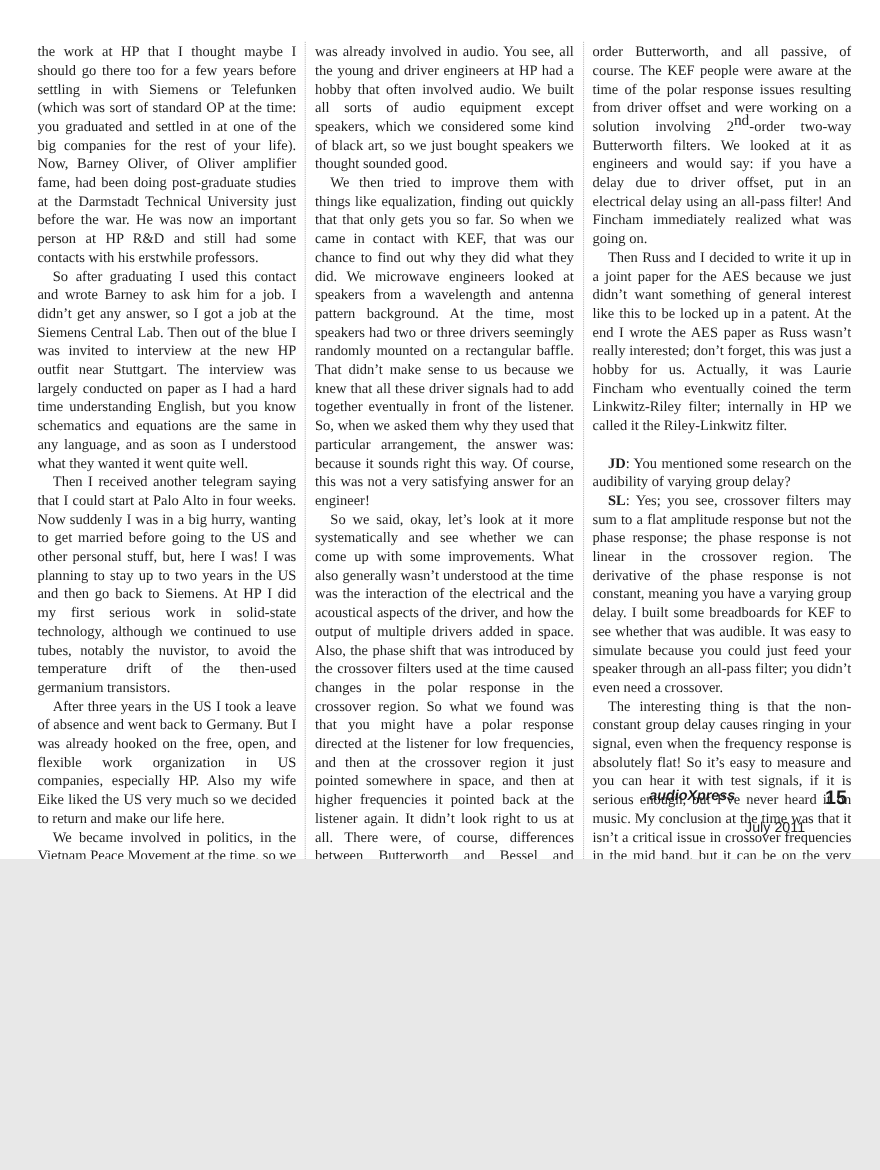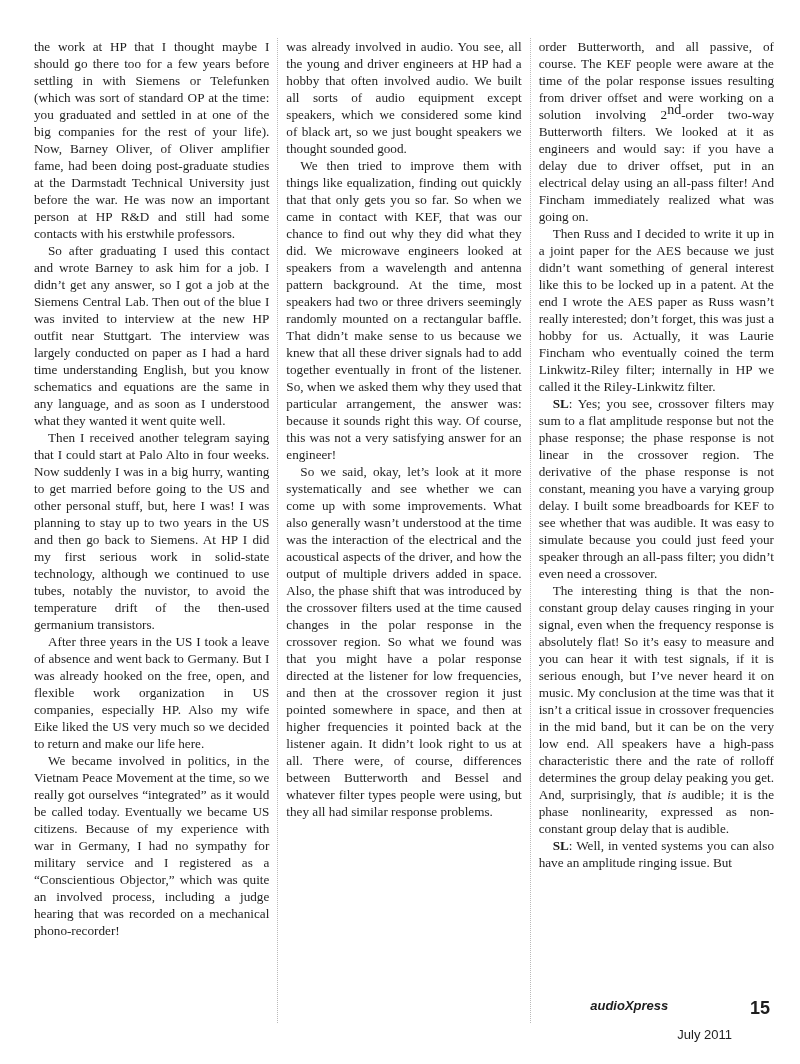--- a/index.html
+++ b/index.html
@@ -1,18 +1,18 @@
 <!DOCTYPE html>
 <html><head>
 <meta charset="utf-8">
 <style>
   html,body { margin:0; padding:0; background:#e8e8e8; }
   .page {
     position:relative;
-    width:800px; height:1064px;
+    width:800px; height:781px;
     margin:0 auto;
     background:#ffffff;
     font-family:"Liberation Serif","DejaVu Serif",serif;
     color:#1e1e1e;
     overflow:hidden;
   }
   .columns {
     position:absolute;
     left:34px; top:38px;
     width:740px; height:985px;
@@ -58,20 +58,21 @@
         <p class="indent"><span>We became involved in politics, in the Vietnam Peace Movement at the time, so we really got ourselves “integrated” as it would be called today. Eventually we became US citizens. Because of my experience with war in Germany, I had no sympathy for military service and I registered as a “Conscientious Objector,” which was quite an involved process, including a judge hearing that was recorded on a mechanical phono-recorder!</span></p>
       </div>
     <div class="col">
         <p class=""><span>was already involved in audio. You see, all the young and driver engineers at HP had a hobby that often involved audio. We built all sorts of audio equipment except speakers, which we considered some kind of black art, so we just bought speakers we thought sounded good.</span></p>
         <p class="indent"><span>We then tried to improve them with things like equalization, finding out quickly that that only gets you so far. So when we came in contact with KEF, that was our chance to find out why they did what they did. We microwave engineers looked at speakers from a wavelength and antenna pattern background. At the time, most speakers had two or three drivers seemingly randomly mounted on a rectangular baffle. That didn’t make sense to us because we knew that all these driver signals had to add together eventually in front of the listener. So, when we asked them why they used that particular arrangement, the answer was: because it sounds right this way. Of course, this was not a very satisfying answer for an engineer!</span></p>
         <p class="indent"><span>So we said, okay, let’s look at it more systematically and see whether we can come up with some improvements. What also generally wasn’t understood at the time was the interaction of the electrical and the acoustical aspects of the driver, and how the output of multiple drivers added in space. Also, the phase shift that was introduced by the crossover filters used at the time caused changes in the polar response in the crossover region. So what we found was that you might have a polar response directed at the listener for low frequencies, and then at the crossover region it just pointed somewhere in space, and then at higher frequencies it pointed back at the listener again. It didn’t look right to us at all. There were, of course, differences between Butterworth and Bessel and whatever filter types people were using, but they all had similar response problems.</span></p>
       </div>
     <div class="col">
         <p class=""><span>order Butterworth, and all passive, of course. The KEF people were aware at the time of the polar response issues resulting from driver offset and were working on a solution involving 2</span><sup>nd</sup><span>-order two-way Butterworth filters. We looked at it as engineers and would say: if you have a delay due to driver offset, put in an electrical delay using an all-pass filter! And Fincham immediately realized what was going on.</span></p>
         <p class="indent"><span>Then Russ and I decided to write it up in a joint paper for the AES because we just didn’t want something of general interest like this to be locked up in a patent. At the end I wrote the AES paper as Russ wasn’t really interested; don’t forget, this was just a hobby for us. Actually, it was Laurie Fincham who eventually coined the term Linkwitz-Riley filter; internally in HP we called it the Riley-Linkwitz filter.</span></p>
+        <p class="indent space-before"><span class="b">JD</span><span>: You mentioned some research on the audibility of varying group delay?</span></p>
         <p class="indent"><span class="b">SL</span><span>: Yes; you see, crossover filters may sum to a flat amplitude response but not the phase response; the phase response is not linear in the crossover region. The derivative of the phase response is not constant, meaning you have a varying group delay. I built some breadboards for KEF to see whether that was audible. It was easy to simulate because you could just feed your speaker through an all-pass filter; you didn’t even need a crossover.</span></p>
         <p class="indent"><span>The interesting thing is that the non-constant group delay causes ringing in your signal, even when the frequency response is absolutely flat! So it’s easy to measure and you can hear it with test signals, if it is serious enough, but I’ve never heard it on music. My conclusion at the time was that it isn’t a critical issue in crossover frequencies in the mid band, but it can be on the very low end. All speakers have a high-pass characteristic there and the rate of rolloff determines the group delay peaking you get. And, surprisingly, that </span><span class="i">is</span><span> audible; it is the phase nonlinearity, expressed as non-constant group delay that is audible.</span></p>
         <p class="indent"><span class="b">SL</span><span>: Well, in vented systems you can also have an amplitude ringing issue. But</span></p>
       </div>
   </div>
   <div class="footer">
     <span class="mag">audioXpress</span>
     <span class="issue">July 2011</span>
     <span class="pagenum">15</span>
   </div>

